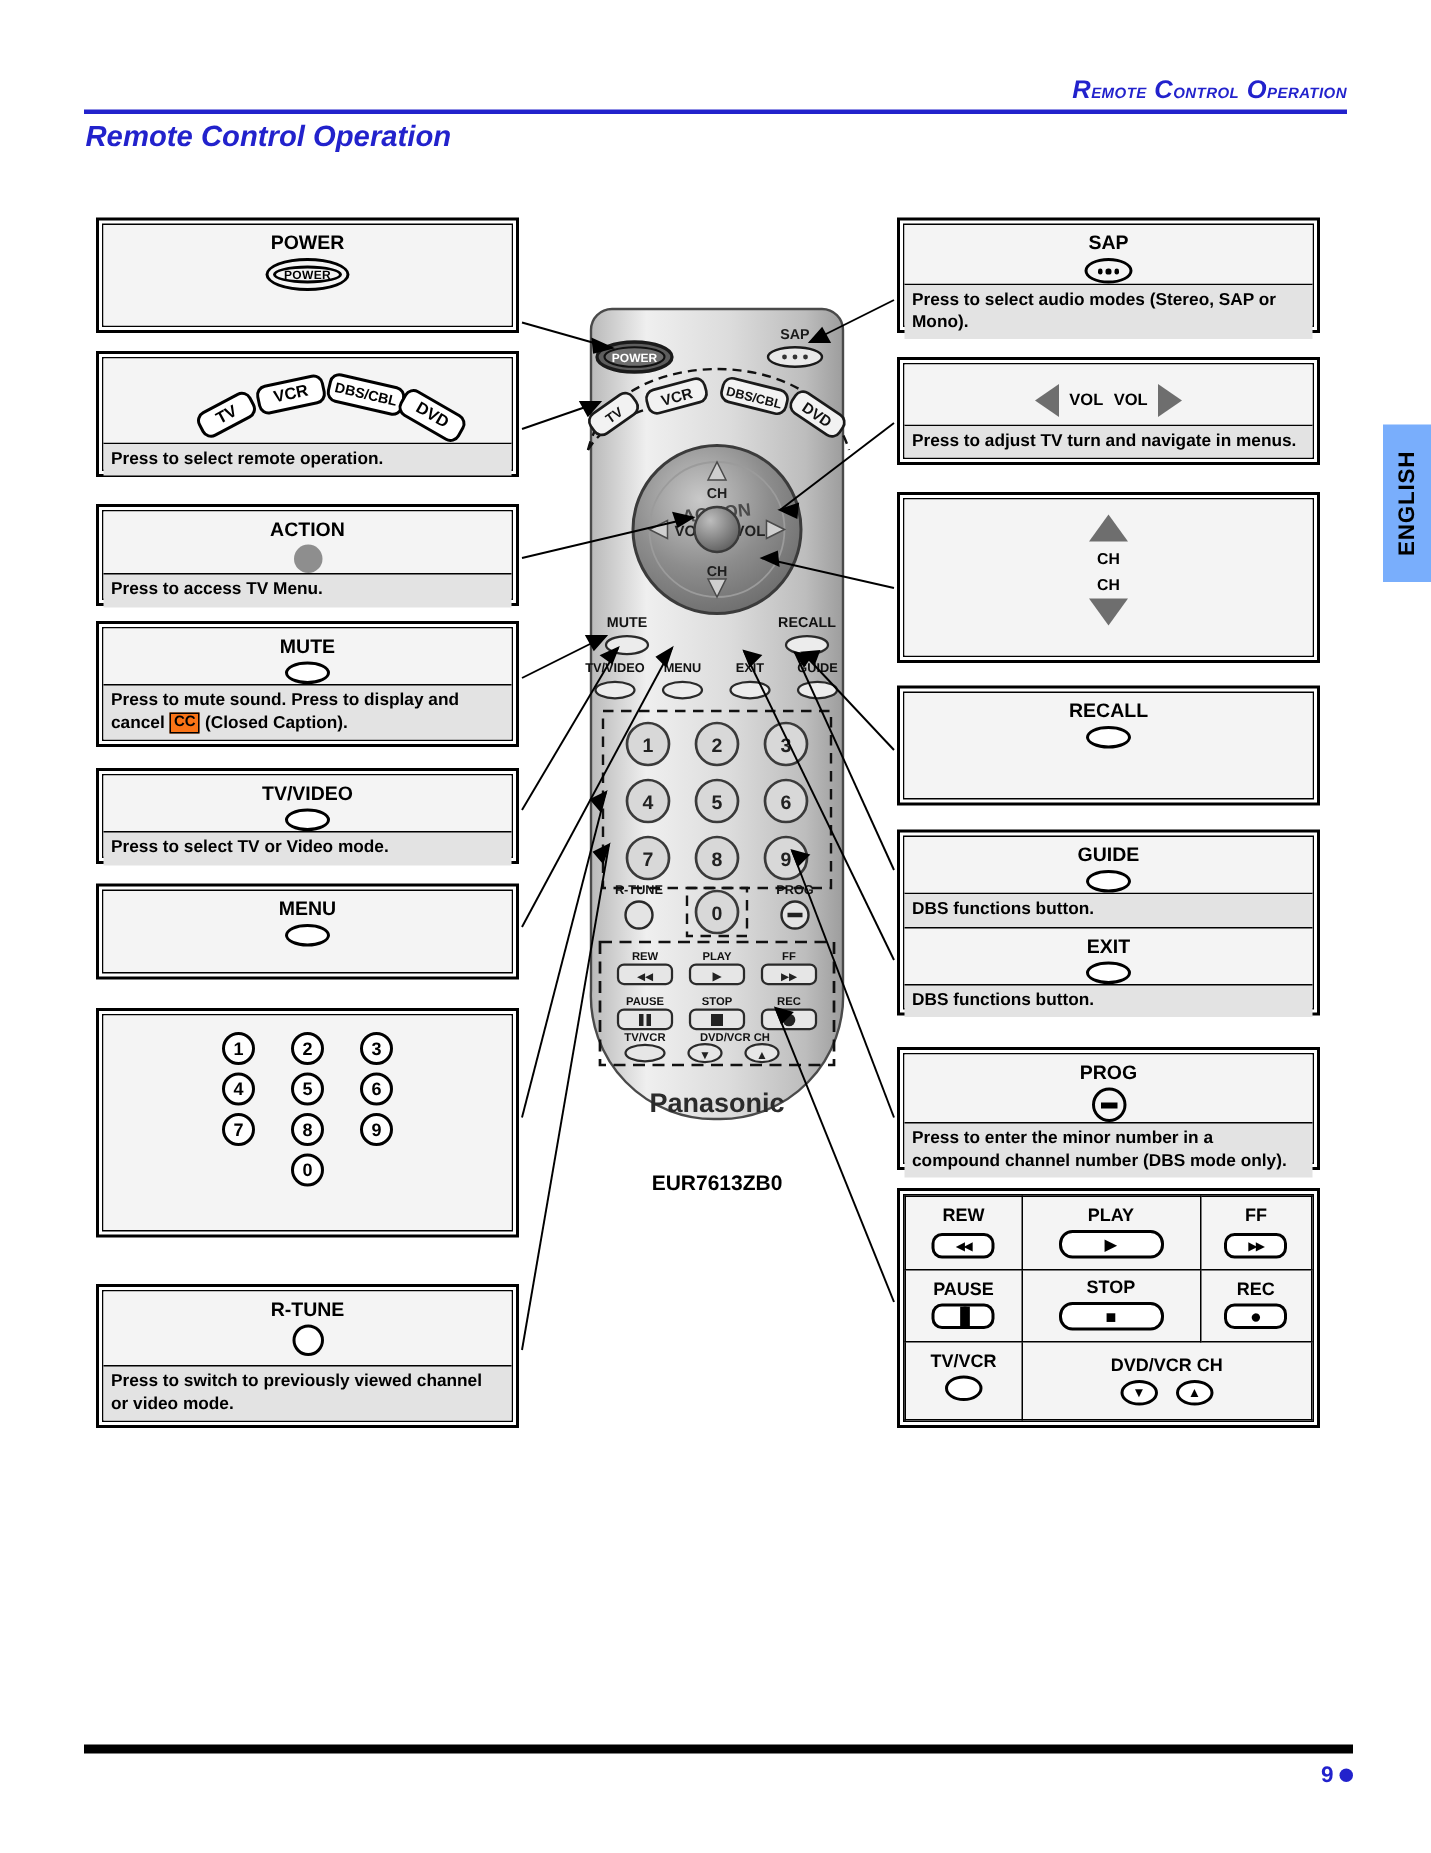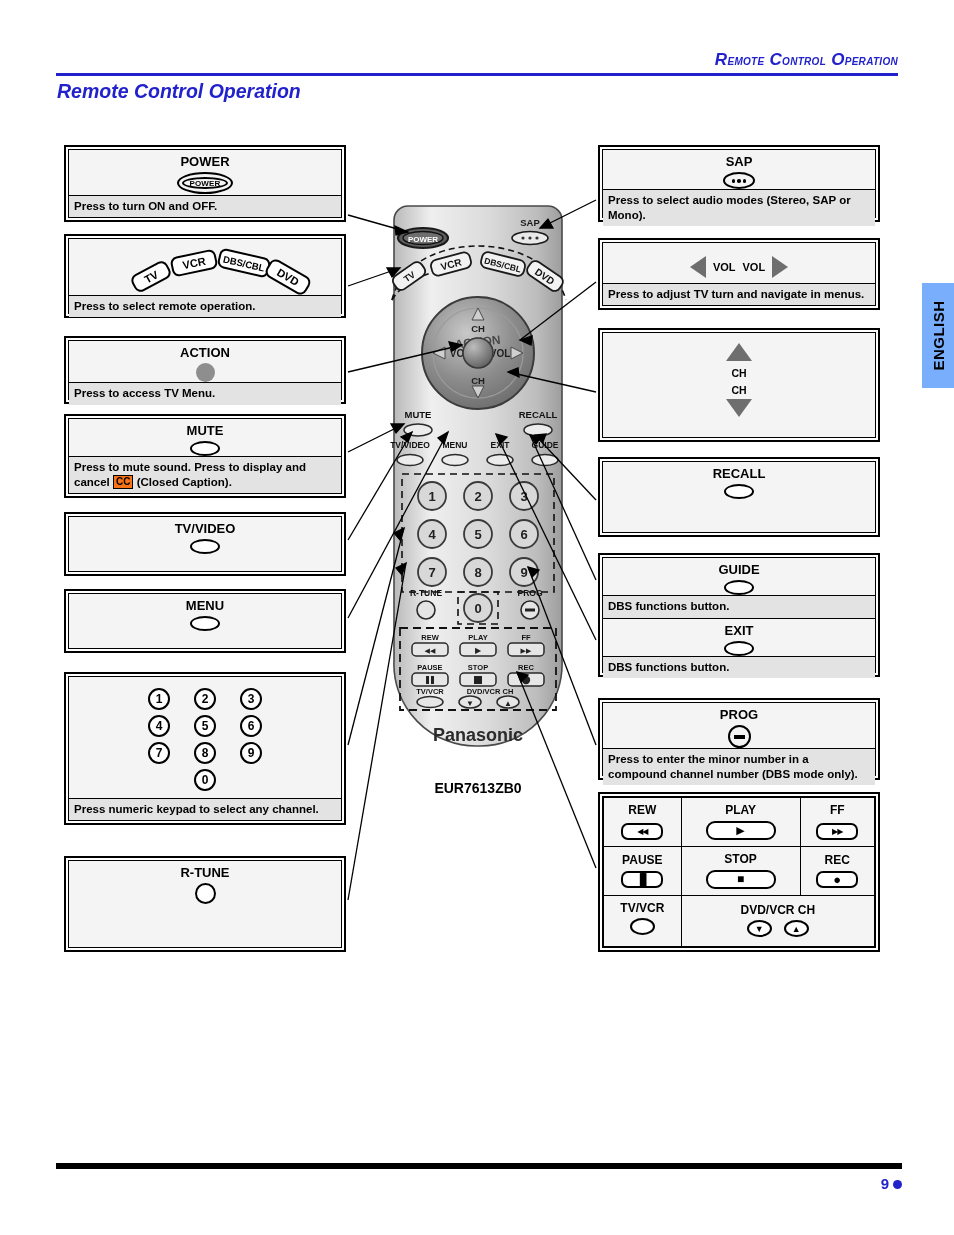--- a/index.html
+++ b/index.html
@@ -209,21 +209,20 @@
   </div>
 
   <div class="box" style="left:64px; top:145px; width:282px; height:77px;">
     <div class="box-inner">
       <div class="sec-art">
         <div class="btn-label">POWER</div>
         <div class="power-btn">
           <span>POWER</span>
         </div>
       </div>
-      <div class="sec-cap">Press to turn ON and OFF.</div>
     </div>
   </div>
 
   <div class="box" style="left:64px; top:234px; width:282px; height:84px;">
     <div class="box-inner">
       <div class="sec-art" style="justify-content:center;padding-top:0;">
         <div class="modearc">
           <div class="mode-btn" style="left:46px; top:24px; width:40px; height:19px; transform:rotate(-28deg); font-size:11px;">
             <span>TV</span>
           </div>
@@ -265,20 +264,21 @@
       </div>
     </div>
   </div>
 
   <div class="box" style="left:64px; top:512px; width:282px; height:64px;">
     <div class="box-inner">
       <div class="sec-art">
         <div class="btn-label">TV/VIDEO</div>
         <div class="oval"></div>
       </div>
+      <div class="sec-cap">Press to select TV or Video mode.</div>
     </div>
   </div>
 
   <div class="box" style="left:64px; top:589px; width:282px; height:64px;">
     <div class="box-inner">
       <div class="sec-art">
         <div class="btn-label">MENU</div>
         <div class="oval"></div>
       </div>
     </div>
@@ -313,30 +313,30 @@
               <span class="num-circle">8</span>
             </div>
           <div>
               <span class="num-circle">9</span>
             </div>
         </div>
         <div class="zero-row">
           <span class="num-circle">0</span>
         </div>
       </div>
-      <div class="sec-cap">Press numeric keypad to select any channel.</div>
     </div>
   </div>
 
   <div class="box" style="left:64px; top:856px; width:282px; height:96px;">
     <div class="box-inner">
       <div class="sec-art">
         <div class="btn-label">R-TUNE</div>
         <div class="circle-open"></div>
       </div>
+      <div class="sec-cap">Press to switch to previously viewed channel or video mode.</div>
     </div>
   </div>
 
   <div class="box" style="left:598px; top:145px; width:282px; height:77px;">
     <div class="box-inner">
       <div class="sec-art">
         <div class="btn-label">SAP</div>
         <div class="sap-btn">
             <i></i>
             <i></i>

